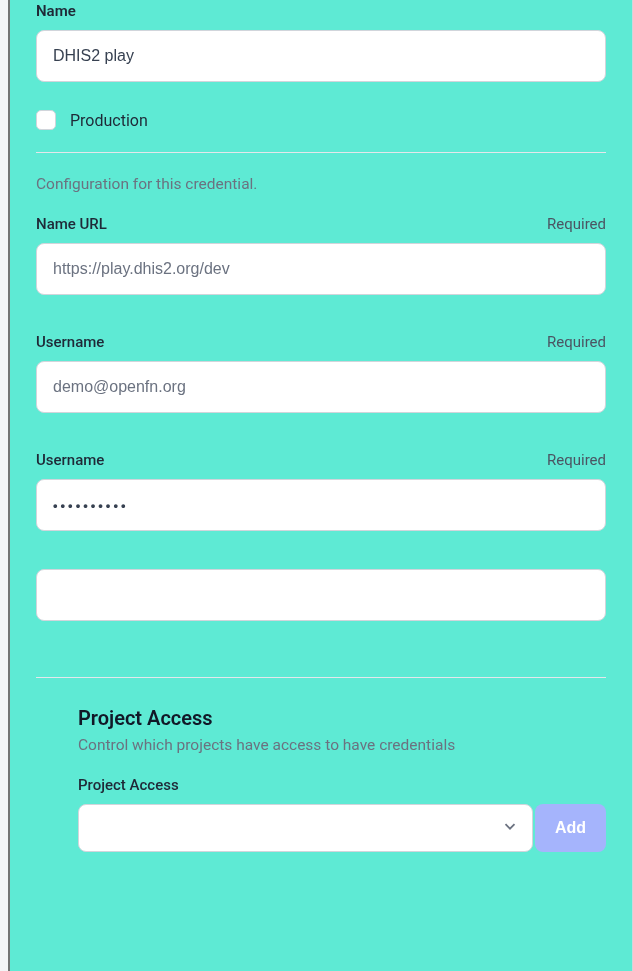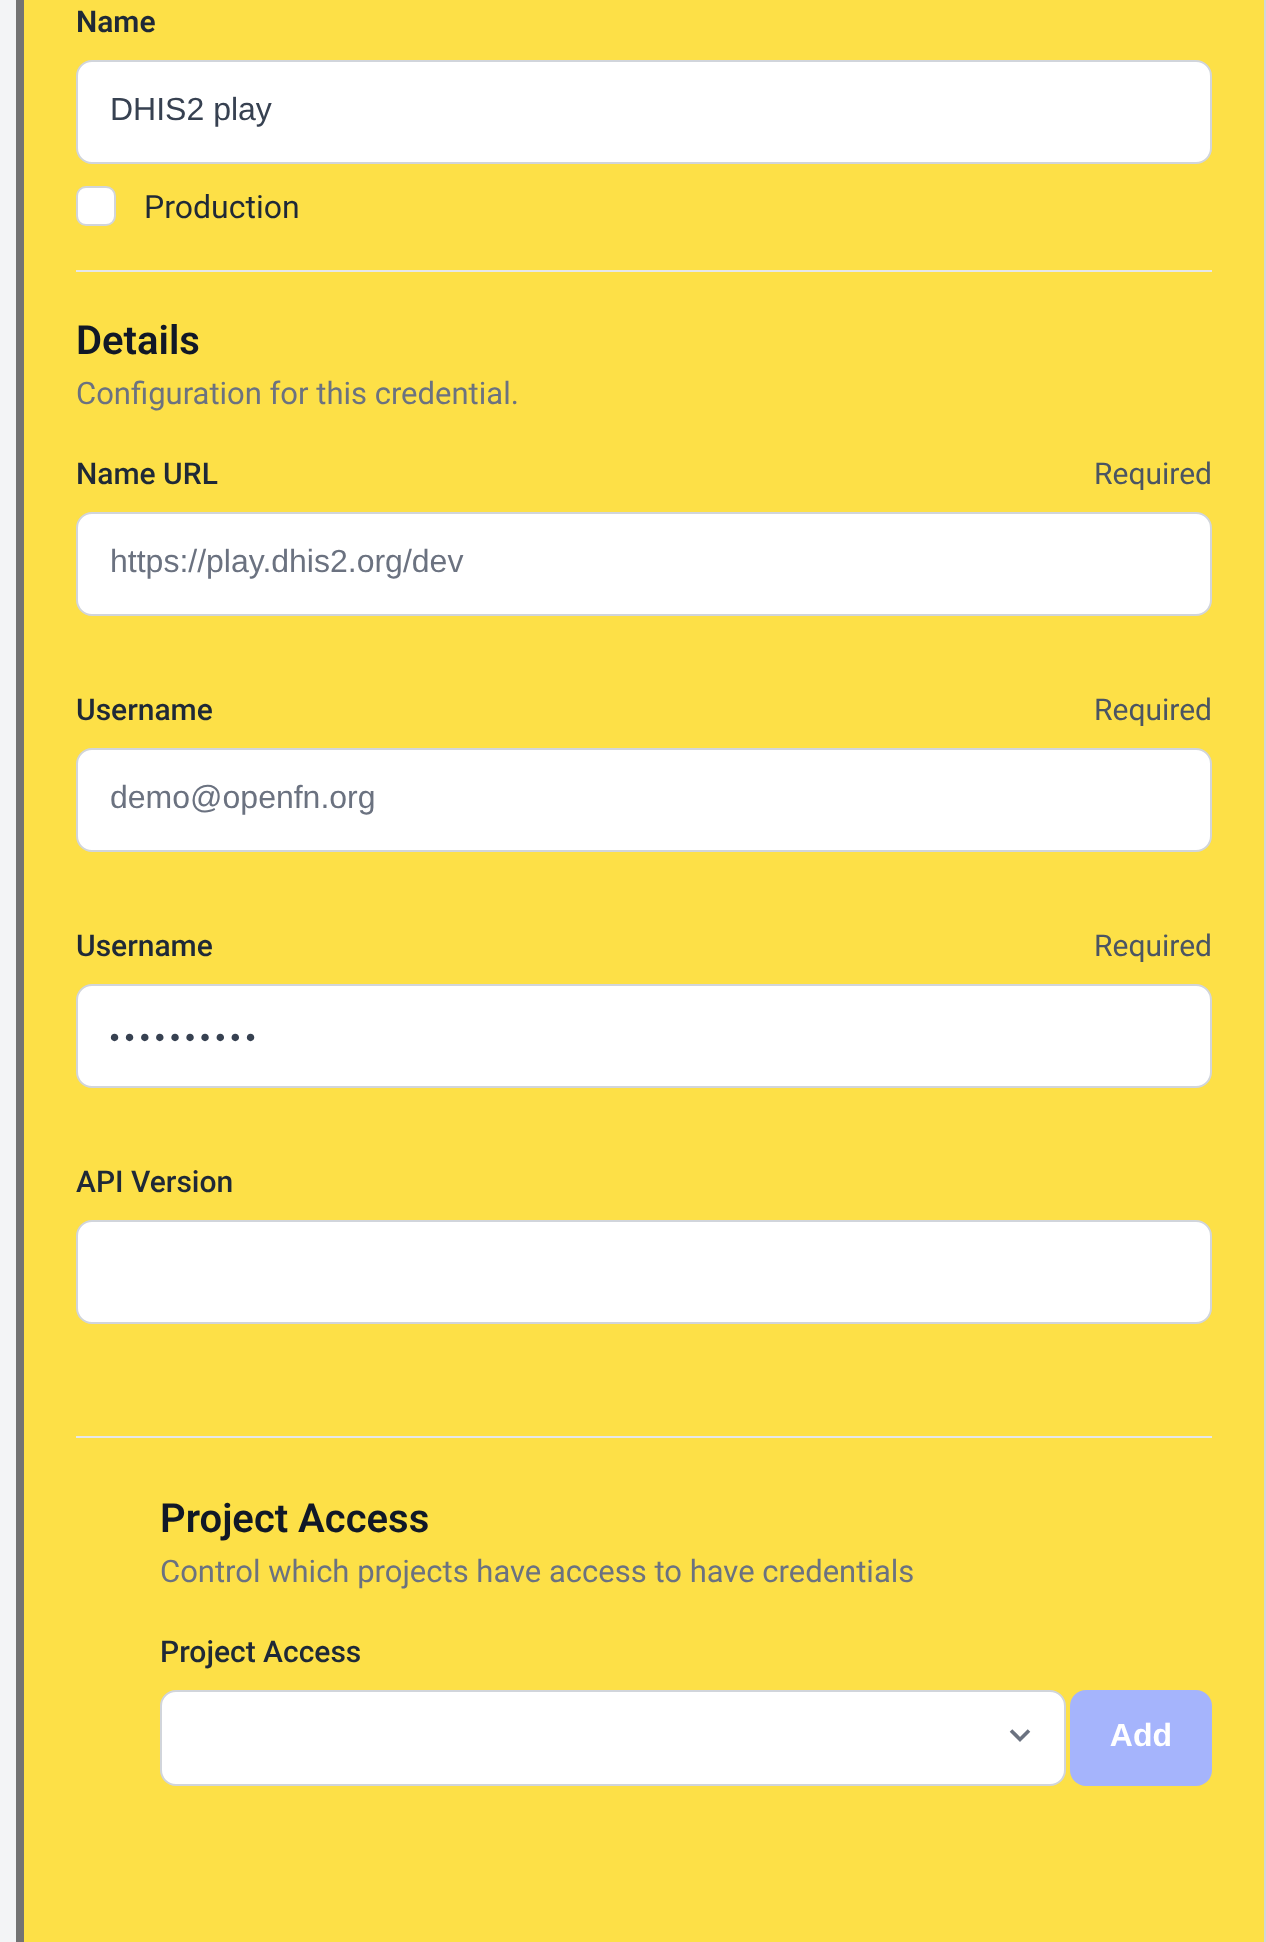--- a/index.html
+++ b/index.html
@@ -8,25 +8,25 @@
       padding: 0;
     }
     body {
       font-family: -apple-system, BlinkMacSystemFont, 'Segoe UI', Roboto, Oxygen, Ubuntu, sans-serif;
       background: #f3f4f6;
       width: 633px;
       height: 971px;
       overflow: hidden;
     }
     .panel {
-      background: #fde047;
+      background: #5eead4;
       margin-left: 8px;
       height: 100%;
       padding: 0 26px;
-      border-left: 4px solid #737373;
+      border-left: 2px solid #737373;
       border-right: 1px solid #d1d5db;
       overflow-y: auto;
     }
     .field-group {
       padding-top: 2px;
     }
     .label {
       font-size: 15px;
       font-weight: 600;
       color: #1f2937;
@@ -42,21 +42,21 @@
       font-size: 16px;
       color: #374151;
       outline: none;
     }
     .input::placeholder {
       color: #9ca3af;
     }
     .checkbox-row {
       display: flex;
       align-items: center;
-      margin-top: 11px;
+      margin-top: 28px;
       padding-bottom: 22px;
     }
     .checkbox {
       width: 20px;
       height: 20px;
       border: 1px solid #d1d5db;
       border-radius: 5px;
       background: #fff;
       margin-right: 14px;
       cursor: pointer;
@@ -172,21 +172,20 @@
   </div>
 
   <div class="checkbox-row">
     <div class="checkbox"></div>
     <span class="checkbox-label">Production</span>
   </div>
 
   <hr class="divider">
 
   <div class="section">
-    <div class="section-title">Details</div>
     <div class="section-subtitle">Configuration for this credential.</div>
 
     <div class="field-block">
       <div class="label-row">
         <span class="label-inline">Name URL</span>
         <span class="required">Required</span>
       </div>
       <input type="text" class="input input-filled" value="https://play.dhis2.org/dev" style="">
     </div>
 
@@ -200,23 +199,20 @@
 
     <div class="field-block">
       <div class="label-row">
         <span class="label-inline">Username</span>
         <span class="required">Required</span>
       </div>
       <input type="text" class="input password-dots" value="••••••••••" style="">
     </div>
 
     <div class="field-block-md">
-      <div class="label-row">
-        <span class="label-inline">API Version</span>
-      </div>
       <input type="text" class="input" value="" style="">
     </div>
 
   </div>
 
   <hr class="divider">
 
   <div class="section sec-pad-extra">
     <div class="section-title">Project Access</div>
     <div class="section-subtitle">Control which projects have access to have credentials</div>

